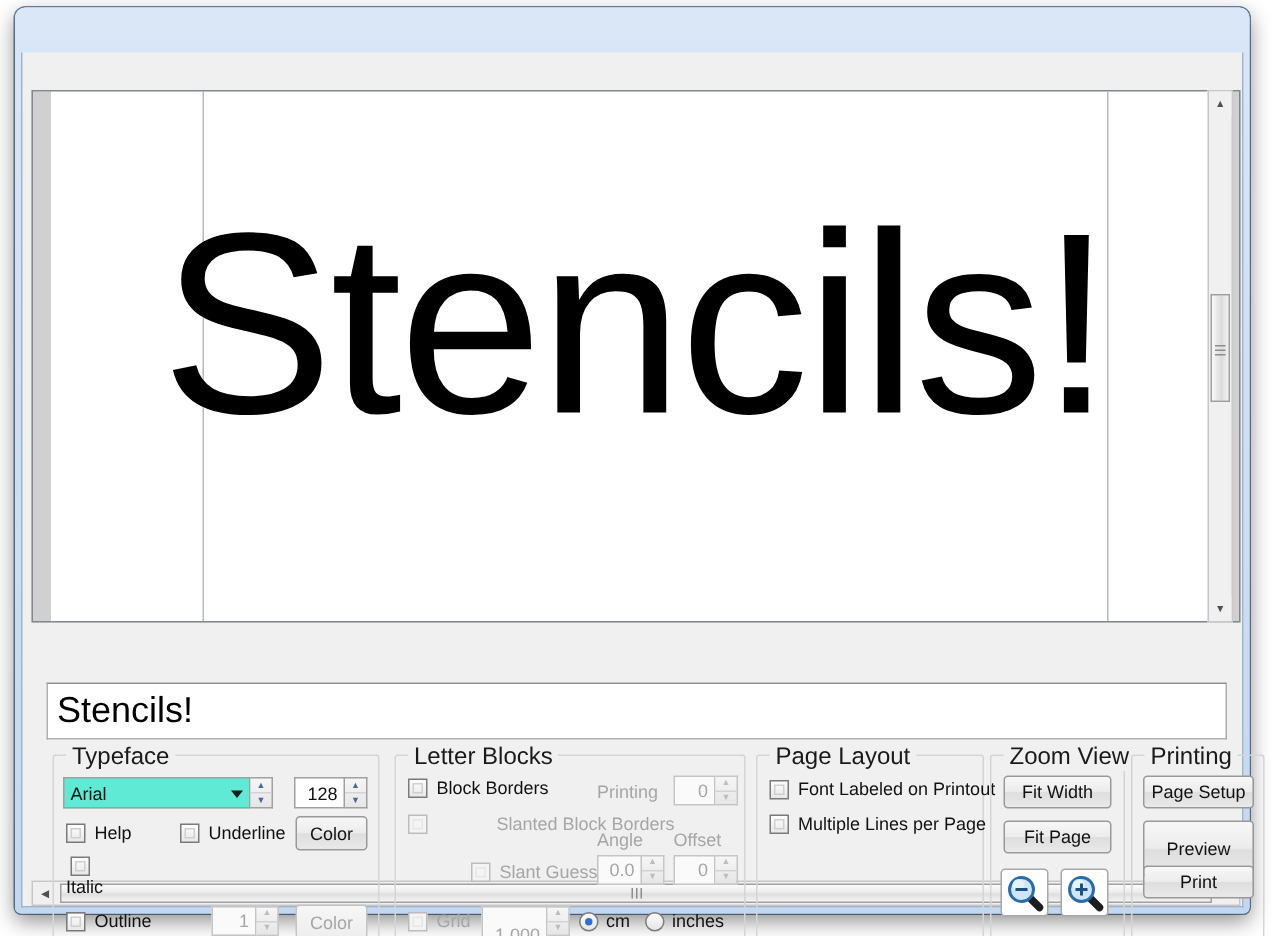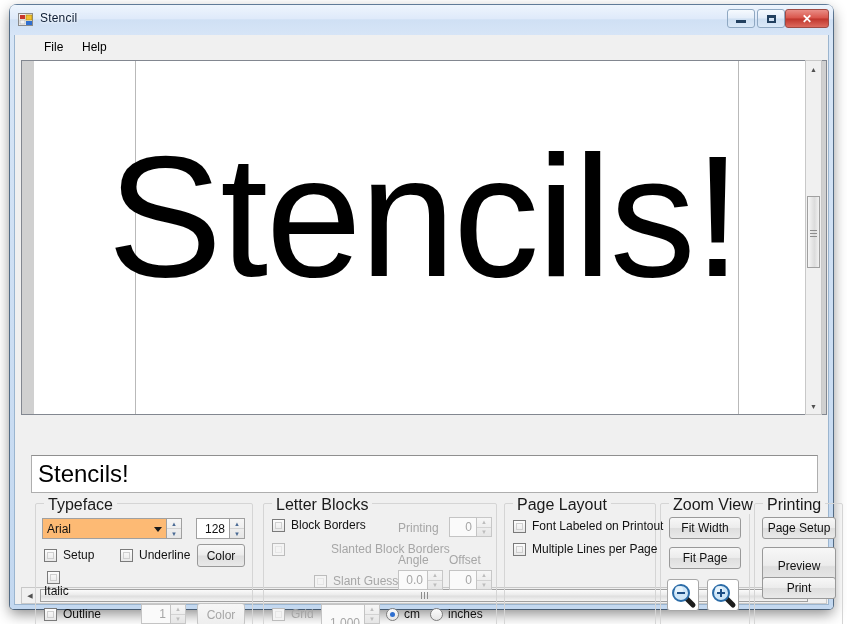--- a/index.html
+++ b/index.html
@@ -330,21 +330,21 @@
     flex: 1;
     display: flex; align-items: center; justify-content: center;
     font-size: 6px; color: #4a6a94;
     line-height: 1;
   }
   .spin span:first-child { border-bottom: 1px solid #d3d3d3; }
   .spin.disabled span { color: #bdbdbd; }
 
   .combo {
     position: absolute;
-    background: #fdba74;
+    background: #5eead4;
     border: 1px solid #a0a0a0;
     box-sizing: border-box;
     font-size: 12px; color: #111;
     display: flex; align-items: center;
     padding-left: 4px;
     cursor: default;
   }
   .combo-arrow {
     position: absolute; right: 4px; top: 50%; margin-top: -2px;
     width: 0; height: 0;
@@ -369,53 +369,23 @@
     background: #ffffff;
     box-sizing: border-box;
     cursor: default;
   }
 </style>
 </head>
 <body>
 
 <div id="window">
 
-  <div id="titlebar">
-    <div id="app-icon">
-      <svg width="16" height="16" viewBox="0 0 16 16">
-        <rect x="0.5" y="1.5" width="14" height="12" fill="#f2f2f2" stroke="#8a8a8a"></rect>
-        <rect x="2" y="3" width="5" height="4" fill="#c9362c"></rect>
-        <rect x="2" y="8" width="5" height="4" fill="#f2f2f2" stroke="#9a9a9a" stroke-width="0.5"></rect>
-        <rect x="8" y="3" width="6" height="5" fill="#f2c230" stroke="#b08a10" stroke-width="0.7"></rect>
-        <rect x="8" y="9" width="6" height="4" fill="#2f6fd0"></rect>
-      </svg>
-    </div>
-    <div id="title-text">Stencil</div>
-
-    <div class="wbtn" id="btn-min">
-      <div class="wbtn-glyph">
-          <i class="minbar"></i>
-        </div>
-    </div>
-    <div class="wbtn" id="btn-max">
-      <div class="wbtn-glyph">
-          <i class="maxbox"></i>
-        </div>
-    </div>
-    <div class="wbtn" id="btn-close">
-      <div class="wbtn-glyph">✕</div>
-    </div>
-  </div>
 
   <div id="client">
 
-    <div id="menubar">
-      <div class="menu-item" id="menu-file">File</div>
-      <div class="menu-item" id="menu-help">Help</div>
-    </div>
 
     <div id="preview-wrap">
       <div id="preview-gutter-left"></div>
       <div id="preview-page">
         <div class="margin-line" id="margin-left"></div>
         <div class="margin-line" id="margin-right"></div>
         <div id="stencil-text">Stencils!</div>
       </div>
       <div id="preview-gutter-right"></div>
     </div>
@@ -457,21 +427,21 @@
       <div class="textfield" style="left:160px; top:14px; width:34px; height:21px;">
         <span>128</span>
       </div>
       <div class="spin" style="left:194px; top:14px; height:21px;">
         <span>▲</span>
         <span>▼</span>
       </div>
 
       <div class="cb-row" style="left:8px; top:44px;">
         <span class="cbox"></span>
-        <span>Setup</span>
+        <span>Help</span>
       </div>
       <div class="cb-row" style="left:84px; top:44px;">
         <span class="cbox"></span>
         <span>Underline</span>
       </div>
       <div class="btn" style="left:161px; top:40px; width:48px; height:23px;">
         <span>Color</span>
       </div>
 
       <div class="cb-row" style="left:8px; top:67px;flex-direction:column;">

